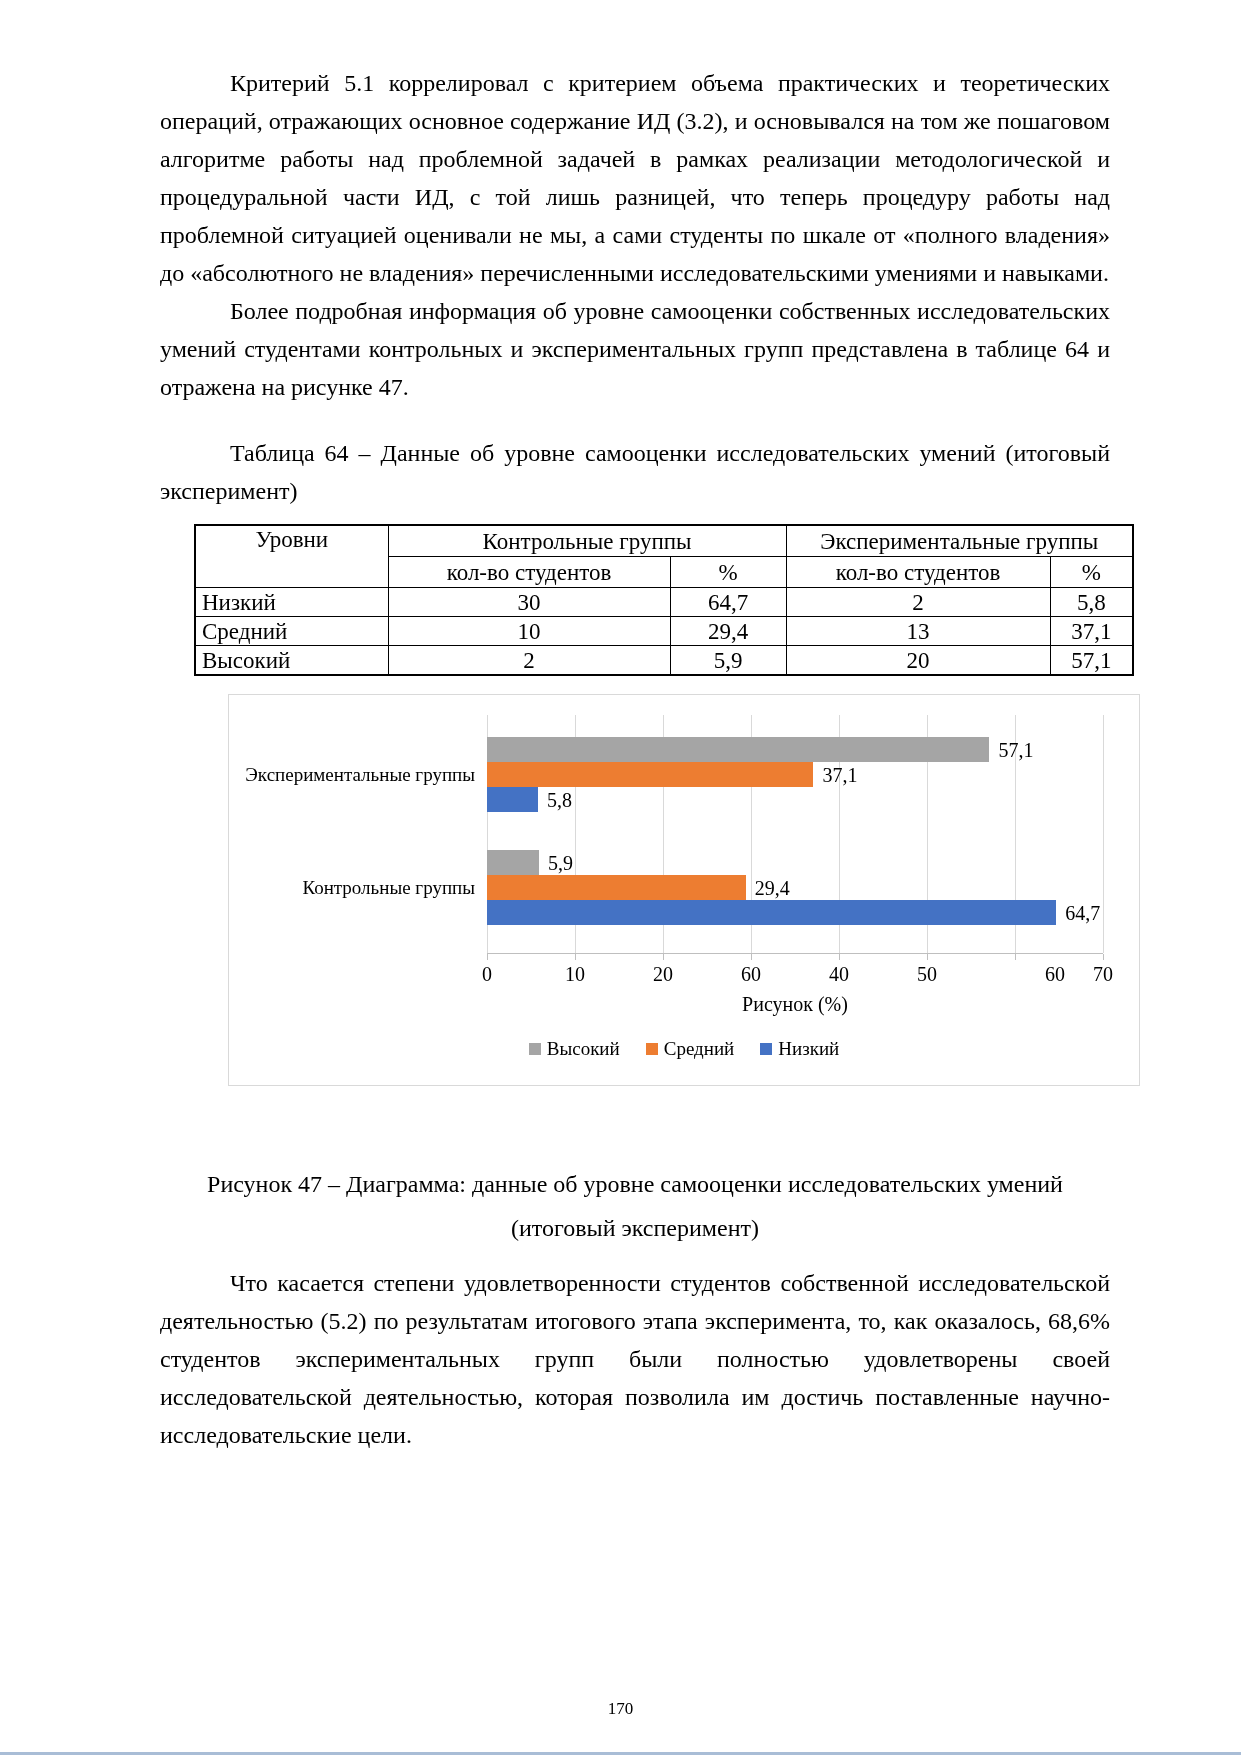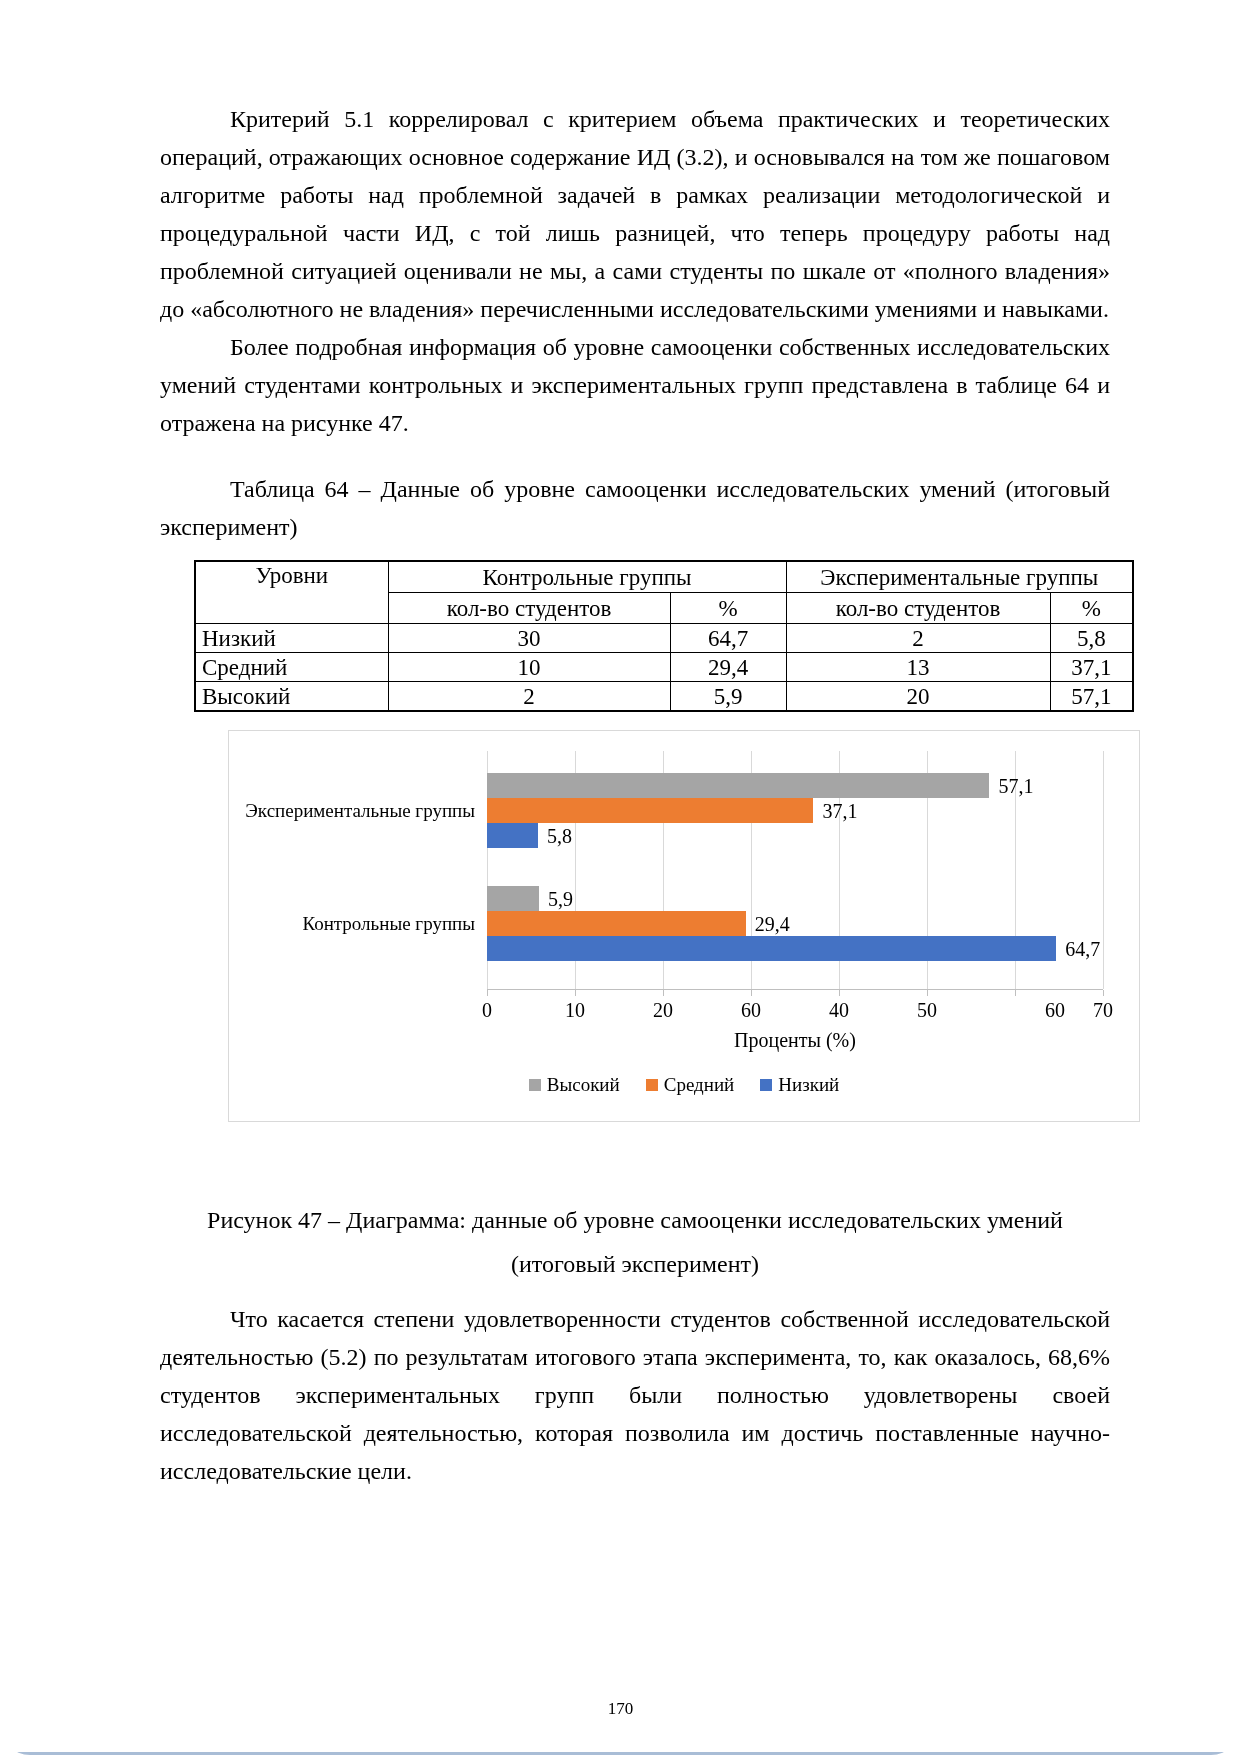--- a/index.html
+++ b/index.html
@@ -1,19 +1,19 @@
 <!DOCTYPE html>
 <html><head>
 <meta charset="utf-8">
 <style>
   html,body{margin:0;padding:0;background:#fff;}
   .page{
     width:1241px;height:1755px;box-sizing:border-box;
-    padding:100px 131px 0 160px;position:relative;background:#fff;
-    font-family:"Liberation Serif",serif;color:#000;overflow:hidden;border-radius:30px;
+    padding:64px 131px 0 160px;position:relative;background:#fff;
+    font-family:"Liberation Serif",serif;color:#000;overflow:hidden;
   }
   .page-edge{position:absolute;left:0;right:0;bottom:0;height:3px;background:#a9bdd6;}
   p.para{margin:0;font-size:24px;line-height:38px;text-align:justify;text-indent:70px;}
   p.table-title{margin:28px 0 0 0;}
   
   table.dtable{
     margin:14px 0 0 34px;width:938px;border-collapse:collapse;border:2px solid #000;
     table-layout:fixed;font-size:23px;
   }
   table.dtable td{border:1px solid #000;padding:0 6px;height:28px;line-height:27px;overflow:hidden;white-space:nowrap;}
@@ -161,21 +161,21 @@
           <div class="ticklabel" style="left: 0%;">0</div>
           <div class="ticklabel" style="left: 14.2857%;">10</div>
           <div class="ticklabel" style="left: 28.5714%;">20</div>
           <div class="ticklabel" style="left: 42.8571%;">60</div>
           <div class="ticklabel" style="left: 57.1429%;">40</div>
           <div class="ticklabel" style="left: 71.4286%;">50</div>
           <div class="ticklabel" style="left: 85.7143%; margin-left: 40px;">60</div>
           <div class="ticklabel" style="left: 100%;">70</div>
         </div>
     </div>
-    <div class="x-title">Проценты (%)</div>
+    <div class="x-title">Рисунок (%)</div>
     <div class="legend"><span class="legend-item">
           <span class="legend-swatch" style="background: rgb(165, 165, 165);"></span>
           <span>Высокий</span>
         </span><span class="legend-item">
           <span class="legend-swatch" style="background: rgb(237, 125, 49);"></span>
           <span>Средний</span>
         </span><span class="legend-item">
           <span class="legend-swatch" style="background: rgb(68, 114, 196);"></span>
           <span>Низкий</span>
         </span></div>

